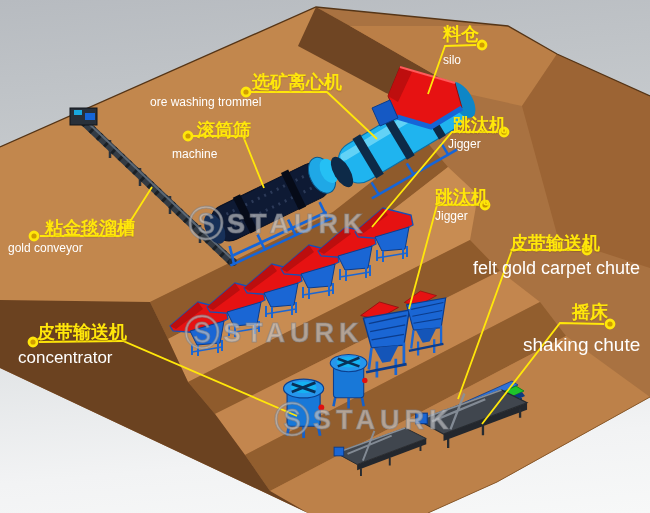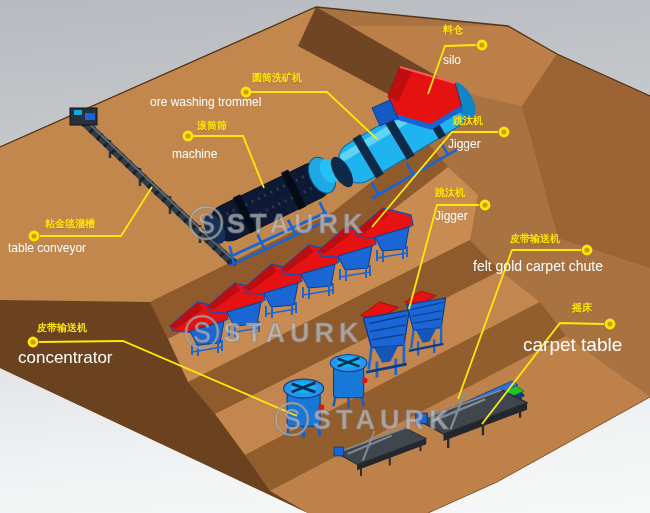--- a/index.html
+++ b/index.html
@@ -11,31 +11,31 @@
   .wm{position:absolute;display:flex;align-items:center;gap:3px;pointer-events:none;
       color:rgba(255,255,255,.40);font-weight:bold;letter-spacing:5px;font-size:27px;
       -webkit-text-stroke:1.2px rgba(128,132,138,.55);
       text-shadow:0 0 1px rgba(110,114,120,.45);}
   .wm .sym{font-size:36px;letter-spacing:0;font-weight:normal;}
   #wm1{left:188px;top:200px}
   #wm2{left:184px;top:309px}
   #wm3{left:274px;top:396px}
   
   .lbl{position:absolute;line-height:1;}
-  .lbl .cn{position:absolute;color:#ffe70a;font-weight:bold;font-size:10px;white-space:nowrap;
+  .lbl .cn{position:absolute;color:#ffe70a;font-weight:bold;font-size:18px;white-space:nowrap;
            text-shadow:0 1px 1px rgba(90,50,0,.25);}
   .lbl .en{position:absolute;color:#ffffff;font-size:12px;white-space:nowrap;}
   #lb-silo{left:443px;top:25px}   #lb-silo .cn{left:0;top:0}      #lb-silo .en{left:0;top:29px}
   #lb-ore{left:150px;top:73px}    #lb-ore .cn{left:102px;top:0}   #lb-ore .en{left:0;top:23px}
   #lb-trommel{left:172px;top:121px} #lb-trommel .cn{left:25px;top:0} #lb-trommel .en{left:0;top:27px}
   #lb-jig1{left:448px;top:116px}  #lb-jig1 .cn{left:5px;top:0}    #lb-jig1 .en{left:0;top:22px}
   #lb-jig2{left:435px;top:188px}  #lb-jig2 .cn{left:0;top:0}      #lb-jig2 .en{left:0;top:22px}
   #lb-belt{left:8px;top:219px}    #lb-belt .cn{left:37px;top:0}   #lb-belt .en{left:0;top:23px}
   #lb-conc{left:18px;top:323px}   #lb-conc .cn{left:19px;top:0}   #lb-conc .en{left:0;top:26px;font-size:17px}
-  #lb-chute{left:473px;top:234px} #lb-chute .cn{left:37px;top:0}  #lb-chute .en{left:0;top:25px;font-size:14px}
+  #lb-chute{left:473px;top:234px} #lb-chute .cn{left:37px;top:0}  #lb-chute .en{left:0;top:25px;font-size:18px}
   #lb-shake{left:523px;top:303px} #lb-shake .cn{left:49px;top:0}  #lb-shake .en{left:0;top:32px;font-size:19px}
 </style>
 </head>
 <body>
 
 <div id="stage">
 
   <svg id="scene" width="650" height="513" viewBox="0 0 650 513">
     <defs>
       <g id="bigjig">
@@ -197,45 +197,45 @@
   <div class="wm" id="wm3">
     <span class="sym">Ⓢ</span>
     <span>STAURK</span>
   </div>
 
   <div class="lbl" id="lb-silo">
     <div class="cn">料仓</div>
     <div class="en">silo</div>
   </div>
   <div class="lbl" id="lb-ore">
-    <div class="cn">圆筒洗矿机</div>
+    <div class="cn">选矿离心机</div>
     <div class="en">ore washing trommel</div>
   </div>
   <div class="lbl" id="lb-trommel">
     <div class="cn">滚筒筛</div>
     <div class="en">machine</div>
   </div>
   <div class="lbl" id="lb-jig1">
     <div class="cn">跳汰机</div>
     <div class="en">Jigger</div>
   </div>
   <div class="lbl" id="lb-jig2">
     <div class="cn">跳汰机</div>
     <div class="en">Jigger</div>
   </div>
   <div class="lbl" id="lb-belt">
     <div class="cn">粘金毯溜槽</div>
-    <div class="en">table conveyor</div>
+    <div class="en">gold conveyor</div>
   </div>
   <div class="lbl" id="lb-conc">
     <div class="cn">皮带输送机</div>
     <div class="en">concentrator</div>
   </div>
   <div class="lbl" id="lb-chute">
     <div class="cn">皮带输送机</div>
     <div class="en">felt gold carpet chute</div>
   </div>
   <div class="lbl" id="lb-shake">
     <div class="cn">摇床</div>
-    <div class="en">carpet table</div>
+    <div class="en">shaking chute</div>
   </div>
 
 </div>
 
 </body></html>

